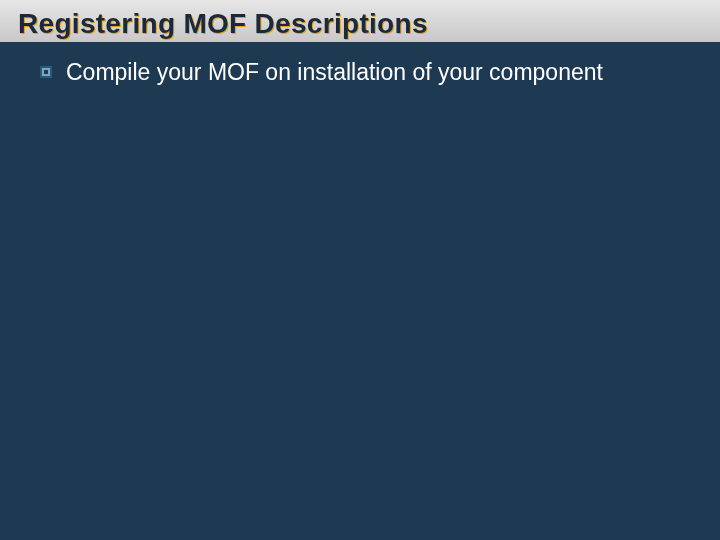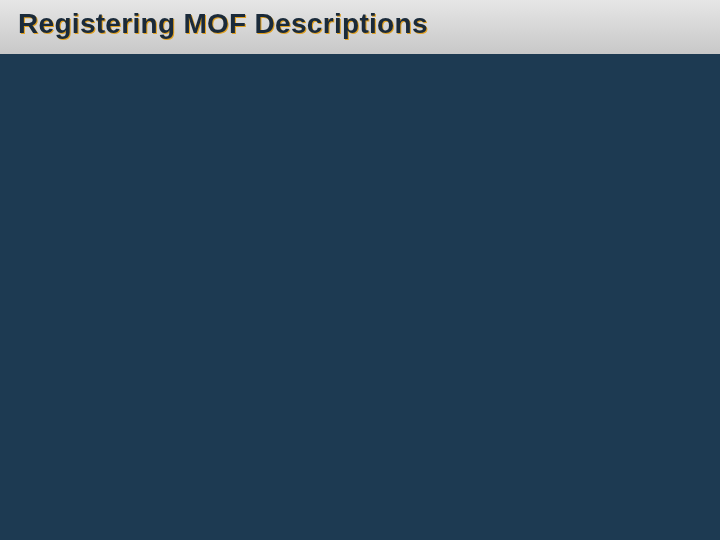--- a/index.html
+++ b/index.html
@@ -12,21 +12,21 @@
       height: 540px;
       background: #1d3a52;
       font-family: Arial, Helvetica, sans-serif;
       overflow: hidden;
     }
     .slide-title {
       font-size: 28px;
       font-weight: bold;
       color: #1a2a3a;
       text-shadow: 1px 1px 0 #e0a020;
-      padding: 8px 18px 14px 18px;
+      padding: 8px 18px 2px 18px;
       background: linear-gradient(to bottom, #e6e6e6 0%, #c8c8c8 100%);
       letter-spacing: 0.3px;
     }
     .content {
       padding: 16px 30px 0 40px;
     }
     .bullet-item {
       display: flex;
       align-items: flex-start;
       margin-bottom: 2px;
@@ -45,13 +45,23 @@
     .bullet-text {
       flex: 1;
     }
   </style>
 </head>
 <body>
 
 <div class="slide-title">Registering MOF Descriptions</div>
 
 <div class="content">
+  <div class="bullet-item">
+    <span class="bullet-marker">
+      <svg width="12" height="12" viewBox="0 0 12 12">
+        <rect x="0" y="0" width="12" height="12" fill="#2a5a7a"></rect>
+        <rect x="2" y="2" width="8" height="8" fill="#7aa5c5"></rect>
+        <rect x="4" y="4" width="4" height="4" fill="#1a3a52"></rect>
+      </svg>
+    </span>
+    <span class="bullet-text">Compile your MOF on installation of your component</span>
+  </div>
 </div>
 
 </body></html>

